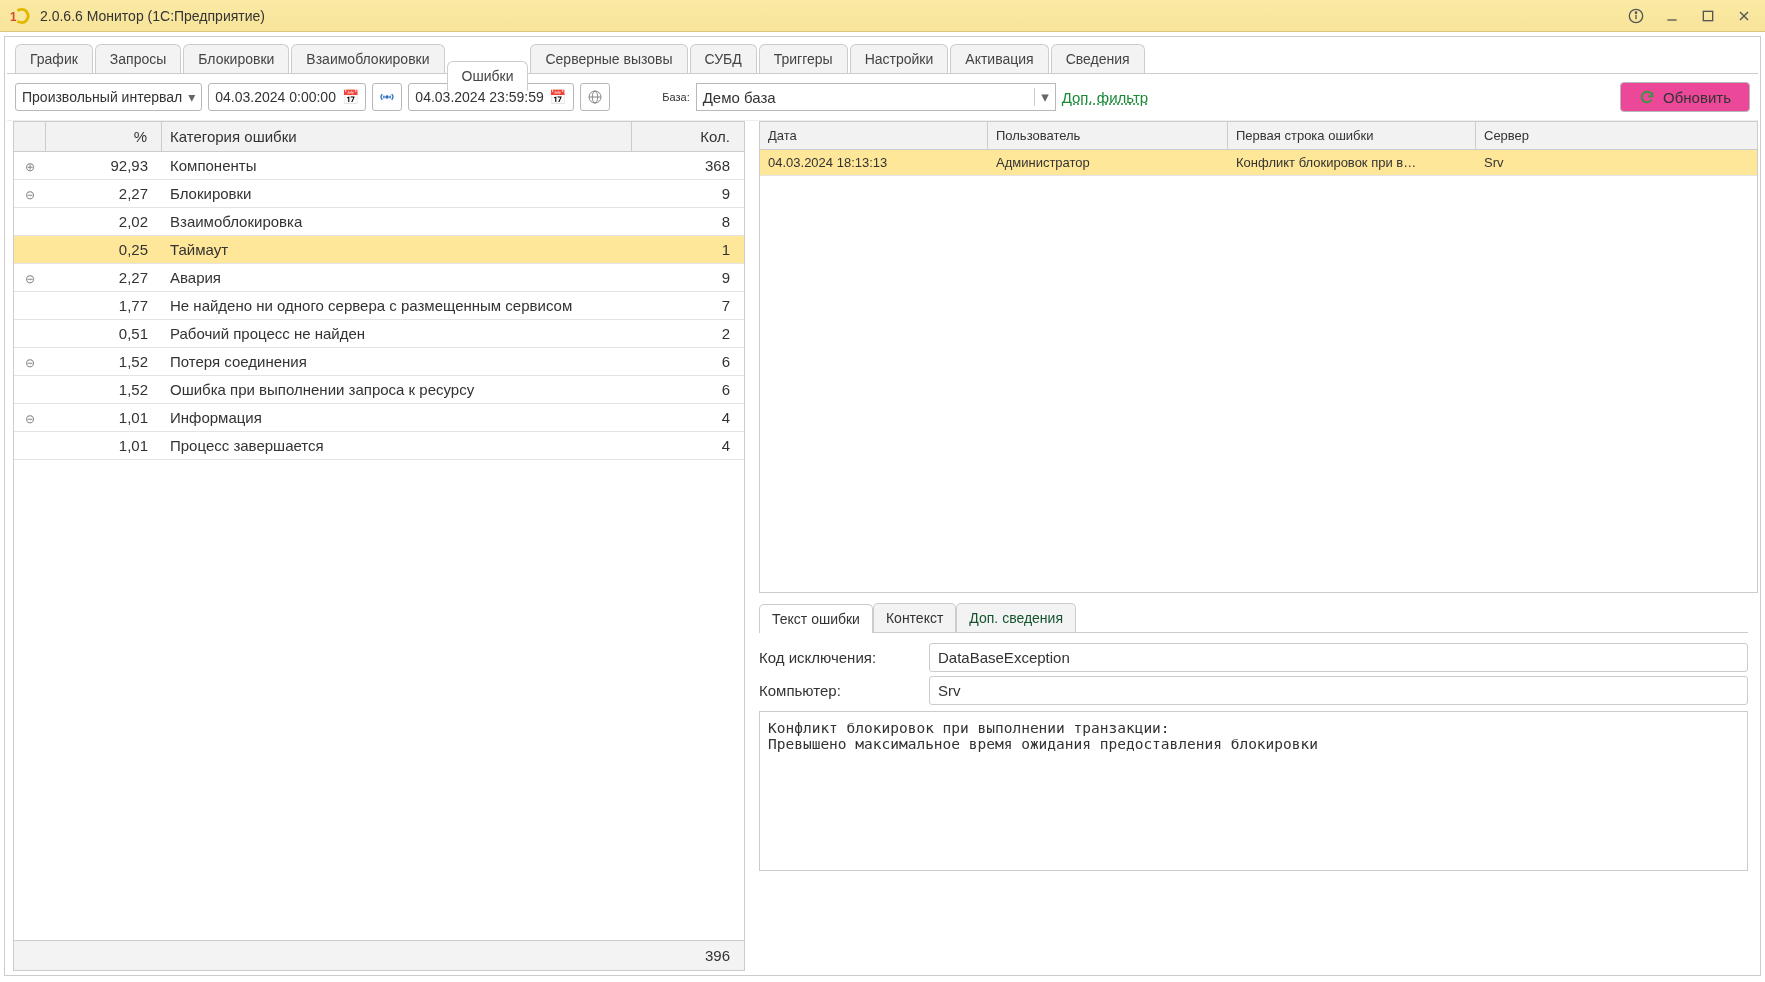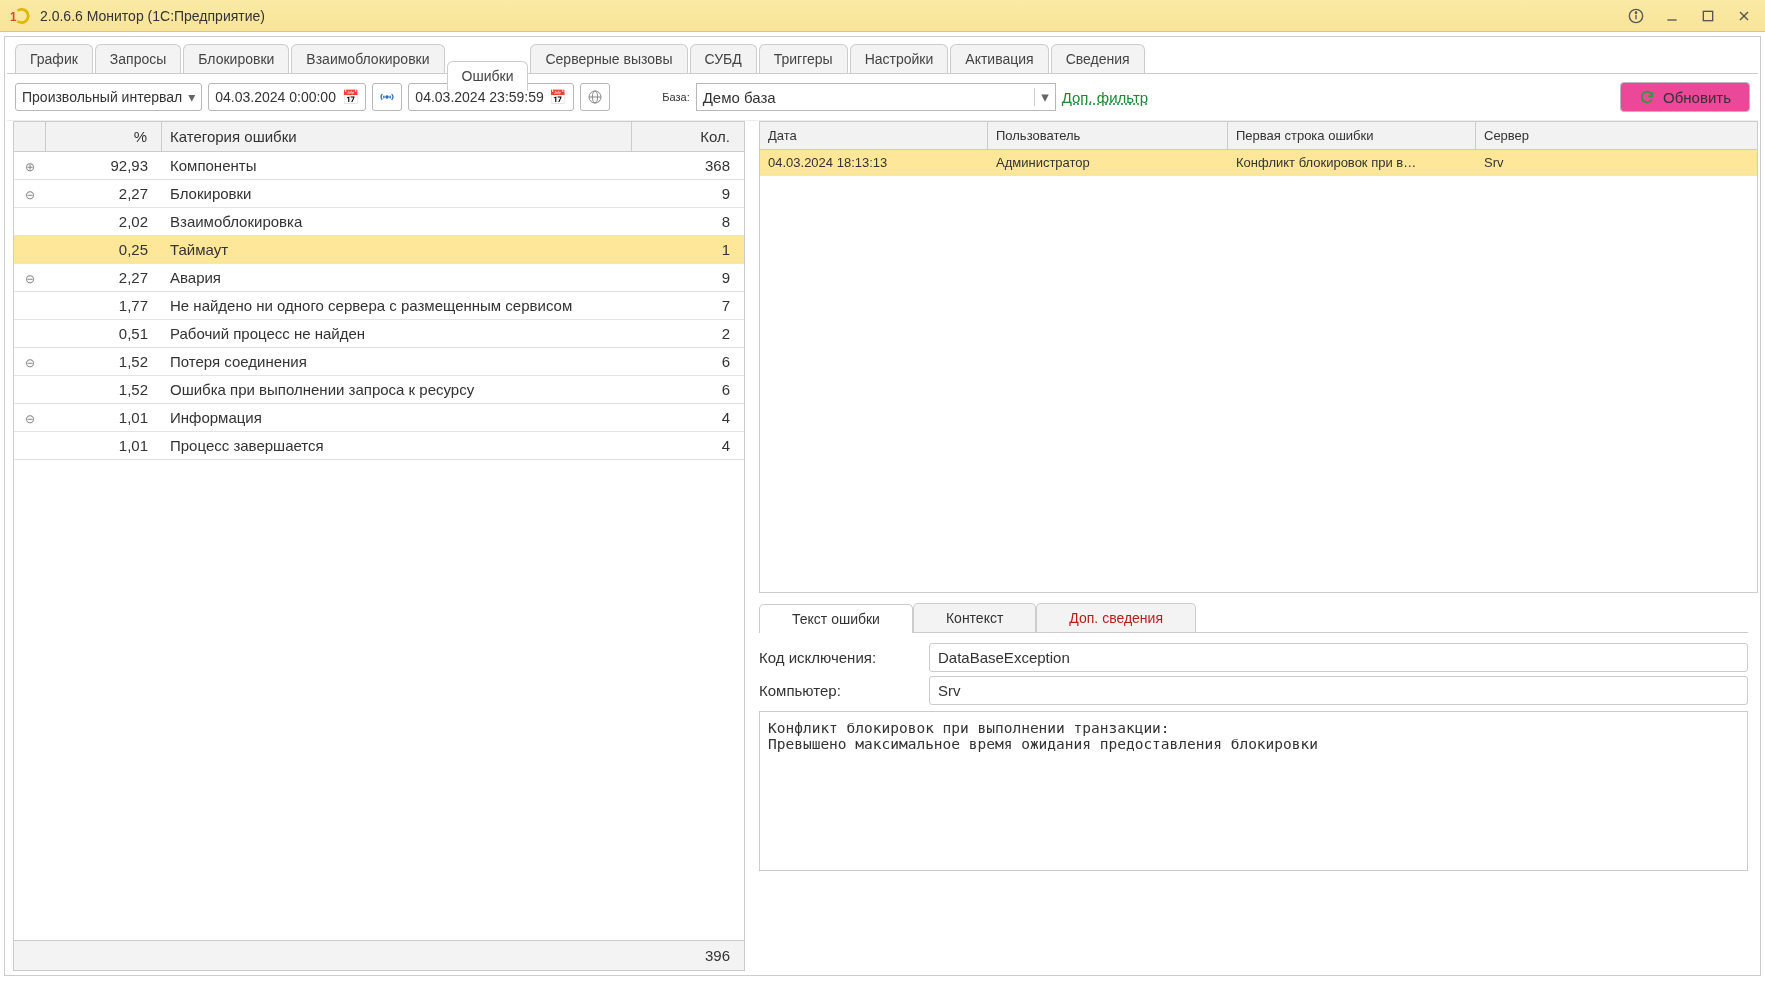--- a/index.html
+++ b/index.html
@@ -75,23 +75,23 @@
 .left .grid-foot .c-exp{width:32px;}
 .left .grid-foot .c-pct{width:116px;}
 .left .grid-foot .c-cat{flex:1;}
 .left .grid-foot .c-cnt{width:112px; text-align:right; padding:6px 14px;}
 .right .top-grid { border:1px solid #ccc; font-size:13px; height:472px; }
 .right .top-grid .grid-head, .right .top-grid .row { display:grid; grid-template-columns: 228px 240px 248px 1fr; }
 .right .top-grid .grid-head .cell { border-right:1px solid #ccc; padding:6px 8px; background:#f2f2f2;}
 .right .top-grid .grid-head .cell:last-child{border-right:none;}
 .right .top-grid .row .cell { padding:5px 8px; white-space:nowrap; overflow:hidden; text-overflow:ellipsis; }
 .detail-tabs { display:flex; gap:0; margin-top:10px; }
-.dtab { padding:6px 32px; border:1px solid #ccc; border-bottom:none; border-radius:5px 5px 0 0; background:#f3f3f3; font-size:14px; cursor:pointer;}
+.dtab { padding:6px 12px; border:1px solid #ccc; border-bottom:none; border-radius:5px 5px 0 0; background:#f3f3f3; font-size:14px; cursor:pointer;}
 .dtab.active { background:#fff; position:relative; top:1px; }
-.dtab.disabled { color:#b91c1c; }
+.dtab.disabled { color:#14532d; }
 .detail-body { border-top:1px solid #ccc; padding:6px 0; margin-right:10px;}
 .formrow { display:flex; align-items:center; margin:4px 0; gap:10px; }
 .formrow label { width:160px; font-size:15px; }
 .formrow .val { flex:1; border:1px solid #ccc; border-radius:3px; padding:5px 8px; font-size:15px; }
 .textarea { border:1px solid #ccc; border-radius:0; padding:8px; font-family:Consolas,monospace; font-size:14.5px; white-space:pre-wrap; height:160px; margin-top:6px;}
 .exp-icon { font-size:12px; }
 </style>
 </head>
 <body>
 

